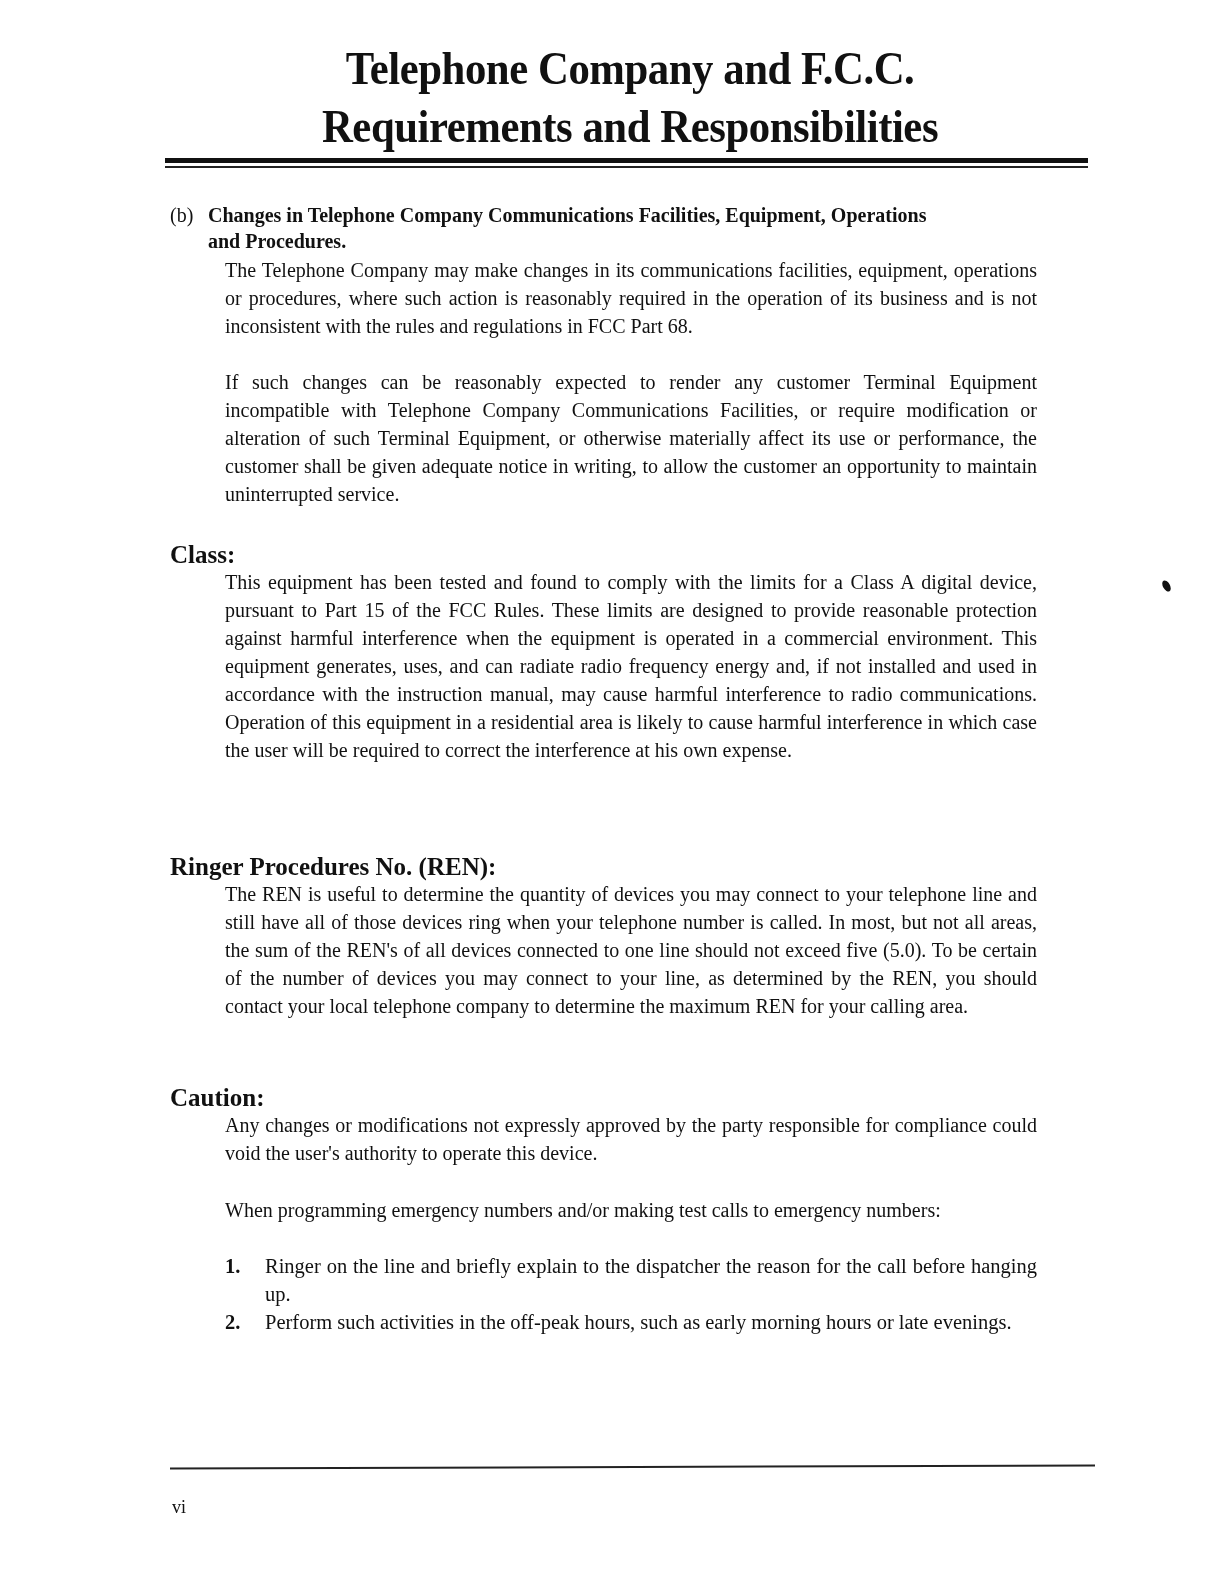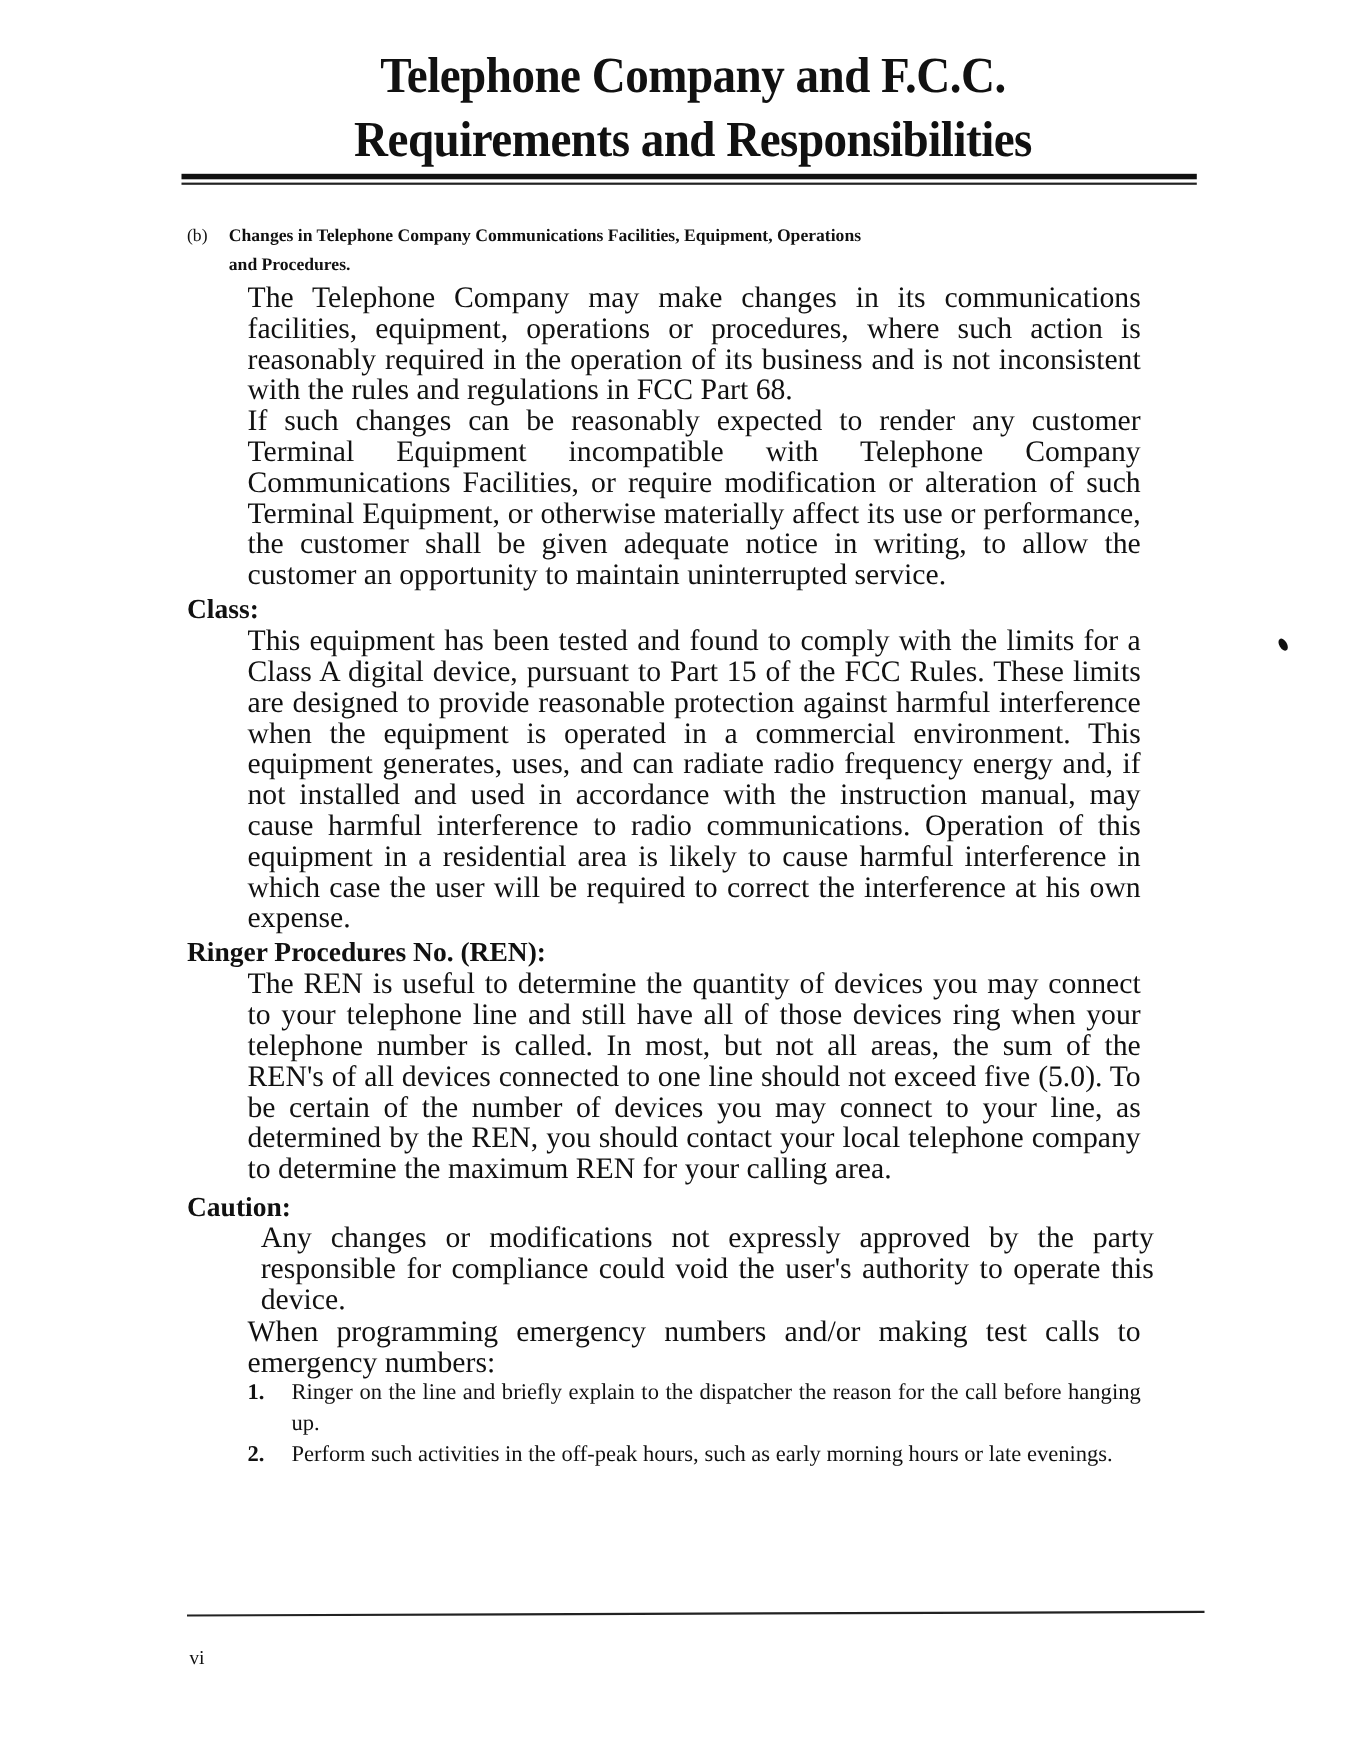--- a/index.html
+++ b/index.html
@@ -9,28 +9,28 @@
   }
   .title {
     position: absolute; left: 160px; width: 940px; top: 40px;
     text-align: center; font-weight: bold; font-size: 46px; line-height: 58px;
     letter-spacing: -0.5px; transform: scaleX(0.93); transform-origin: center;
   }
   .rule-thick { position: absolute; left: 165px; width: 923px; top: 158px; height: 5px; background: #111; }
   .rule-thin { position: absolute; left: 165px; width: 923px; top: 166px; height: 2px; background: #222; }
   .sub-heading {
     position: absolute; left: 170px; top: 202px; width: 900px;
-    font-weight: bold; font-size: 16px; line-height: 26px;
+    font-weight: bold; font-size: 20px; line-height: 26px;
   }
   .sub-heading .label { display: inline-block; width: 38px; font-weight: normal; }
   .sub-heading .cont { padding-left: 38px; display: block; }
   .heading { position: absolute; left: 170px; font-weight: bold; font-size: 25px; line-height: 30px; }
   .para {
     position: absolute; left: 225px; width: 812px;
-    font-size: 27px; line-height: 28px; text-align: justify;
+    font-size: 20px; line-height: 28px; text-align: justify;
   }
   .list { position: absolute; left: 225px; width: 812px; font-size: 20.5px; line-height: 28px; }
   .list-item { display: flex; }
   .list-num { width: 40px; font-weight: bold; flex: none; }
   .list-text { flex: 1; text-align: justify; }
   .footer-rule { position: absolute; left: 170px; width: 925px; top: 1466px; height: 1.5px; background: #222; transform: rotate(-0.2deg); }
   .page-num { position: absolute; left: 172px; top: 1497px; font-size: 18px; }
   .speck { position: absolute; width: 7px; height: 12px; background: #111; border-radius: 50%; transform: rotate(-30deg); }
 </style>
 </head>
@@ -51,21 +51,21 @@
 <div class="para" style="top:368px;">If such changes can be reasonably expected to render any customer Terminal Equipment incompatible with Telephone Company Communications Facilities, or require modification or alteration of such Terminal Equipment, or otherwise materially affect its use or performance, the customer shall be given adequate notice in writing, to allow the customer an opportunity to maintain uninterrupted service.</div>
 
 <div class="heading" style="top:540px;">Class:</div>
 <div class="para" style="top:568px;">This equipment has been tested and found to comply with the limits for a Class A digital device, pursuant to Part 15 of the FCC Rules. These limits are designed to provide reasonable protection against harmful interference when the equipment is operated in a commercial environment. This equipment generates, uses, and can radiate radio frequency energy and, if not installed and used in accordance with the instruction manual, may cause harmful interference to radio communications. Operation of this equipment in a residential area is likely to cause harmful interference in which case the user will be required to correct the interference at his own expense.</div>
 <div class="speck" style="left:1163px; top:580px;"></div>
 
 <div class="heading" style="top:852px;">Ringer Procedures No. (REN):</div>
 <div class="para" style="top:880px;">The REN is useful to determine the quantity of devices you may connect to your telephone line and still have all of those devices ring when your telephone number is called. In most, but not all areas, the sum of the REN's of all devices connected to one line should not exceed five (5.0). To be certain of the number of devices you may connect to your line, as determined by the REN, you should contact your local telephone company to determine the maximum REN for your calling area.</div>
 
 <div class="heading" style="top:1083px;">Caution:</div>
-<div class="para" style="top:1111px;margin-left:12px;">Any changes or modifications not expressly approved by the party responsible for compliance could void the user's authority to operate this device.</div>
+<div class="para" style="top:1111px;">Any changes or modifications not expressly approved by the party responsible for compliance could void the user's authority to operate this device.</div>
 <div class="para" style="top:1196px;">When programming emergency numbers and/or making test calls to emergency numbers:</div>
 
 <div class="list" style="top:1252px;">
   <div class="list-item">
     <span class="list-num">1.</span>
     <span class="list-text">Ringer on the line and briefly explain to the dispatcher the reason for the call before hanging up.</span>
   </div>
   <div class="list-item">
     <span class="list-num">2.</span>
     <span class="list-text">Perform such activities in the off-peak hours, such as early morning hours or late evenings.</span>

